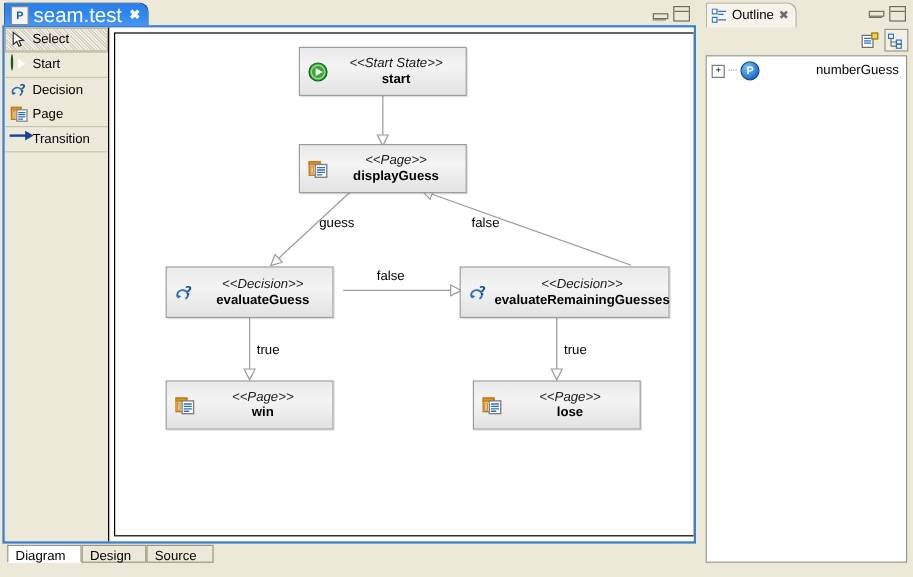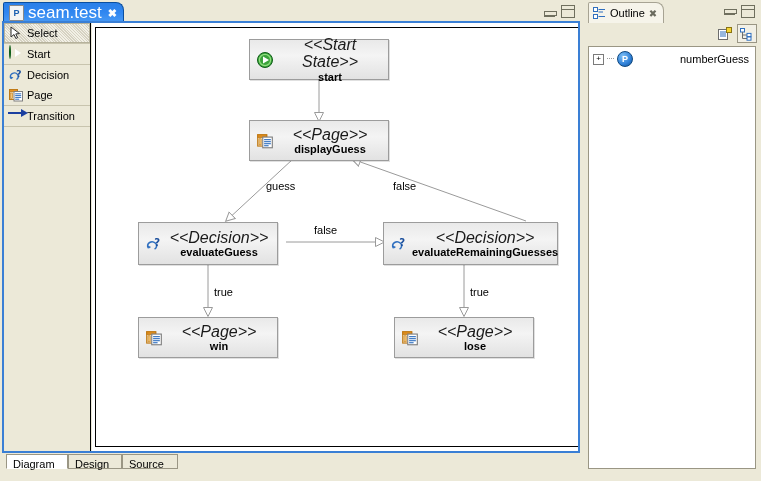--- a/index.html
+++ b/index.html
@@ -73,21 +73,21 @@
   .canvas-inner{position:absolute;left:3px;top:4px;width:482px;height:418px;background:#fff;border:1px solid #000;}
 
   .node{position:absolute;
      background:linear-gradient(to bottom,#e9e9e9 0%,#f4f4f4 40%,#e2e2e2 100%);
      border:1px solid #9c9c9c;
      box-shadow:1px 1px 0 rgba(0,0,0,.12);
      box-sizing:border-box;
      display:flex;align-items:center;padding:0 6px;}
   .node-ico{flex:0 0 18px;width:18px;height:18px;position:relative;margin-right:4px;}
   .node-txt{flex:1;text-align:center;line-height:1.1;}
-  .node-stereo{font-style:italic;font-size:16px;color:#1a1a1a;display:block;}
+  .node-stereo{font-style:italic;font-size:11px;color:#1a1a1a;display:block;}
   .node-name{font-weight:bold;font-size:11px;color:#000;display:block;}
 
   .edge-label{position:absolute;font-size:11px;color:#000;background:transparent;white-space:nowrap;}
 
   svg.wires{position:absolute;left:0;top:0;width:482px;height:418px;pointer-events:none;}
 
   
   .bottom-tabs{position:absolute;left:2px;top:454px;width:578px;height:24px;}
   .btab{position:absolute;top:0;height:15px;line-height:19px;padding:0 6px;font-size:11px;
      border:1px solid #9a9684;box-sizing:border-box;background:#ece9d8;color:#000;cursor:default;}

